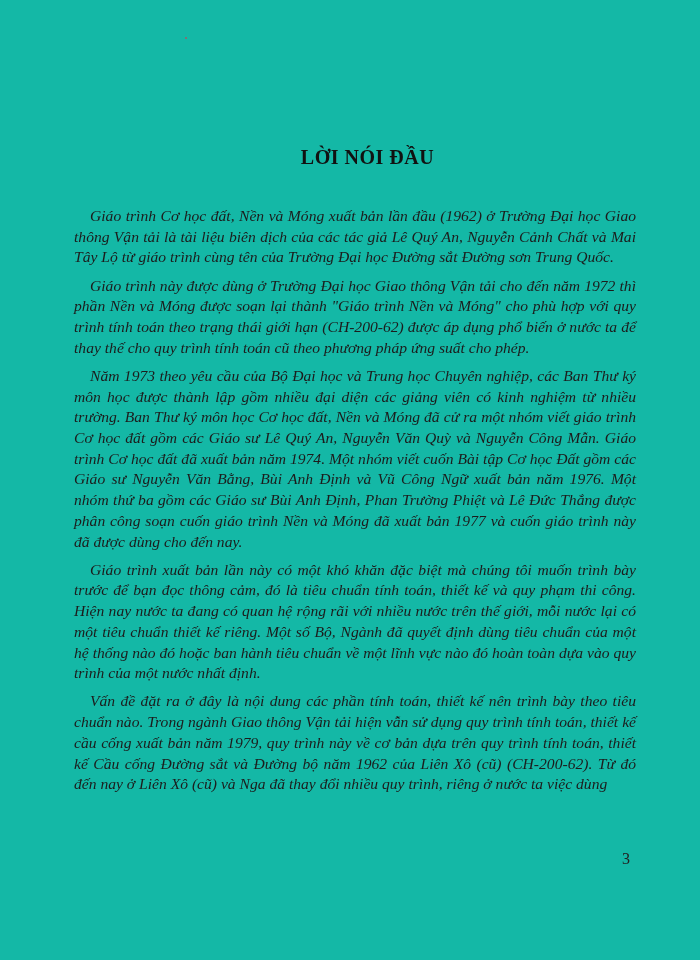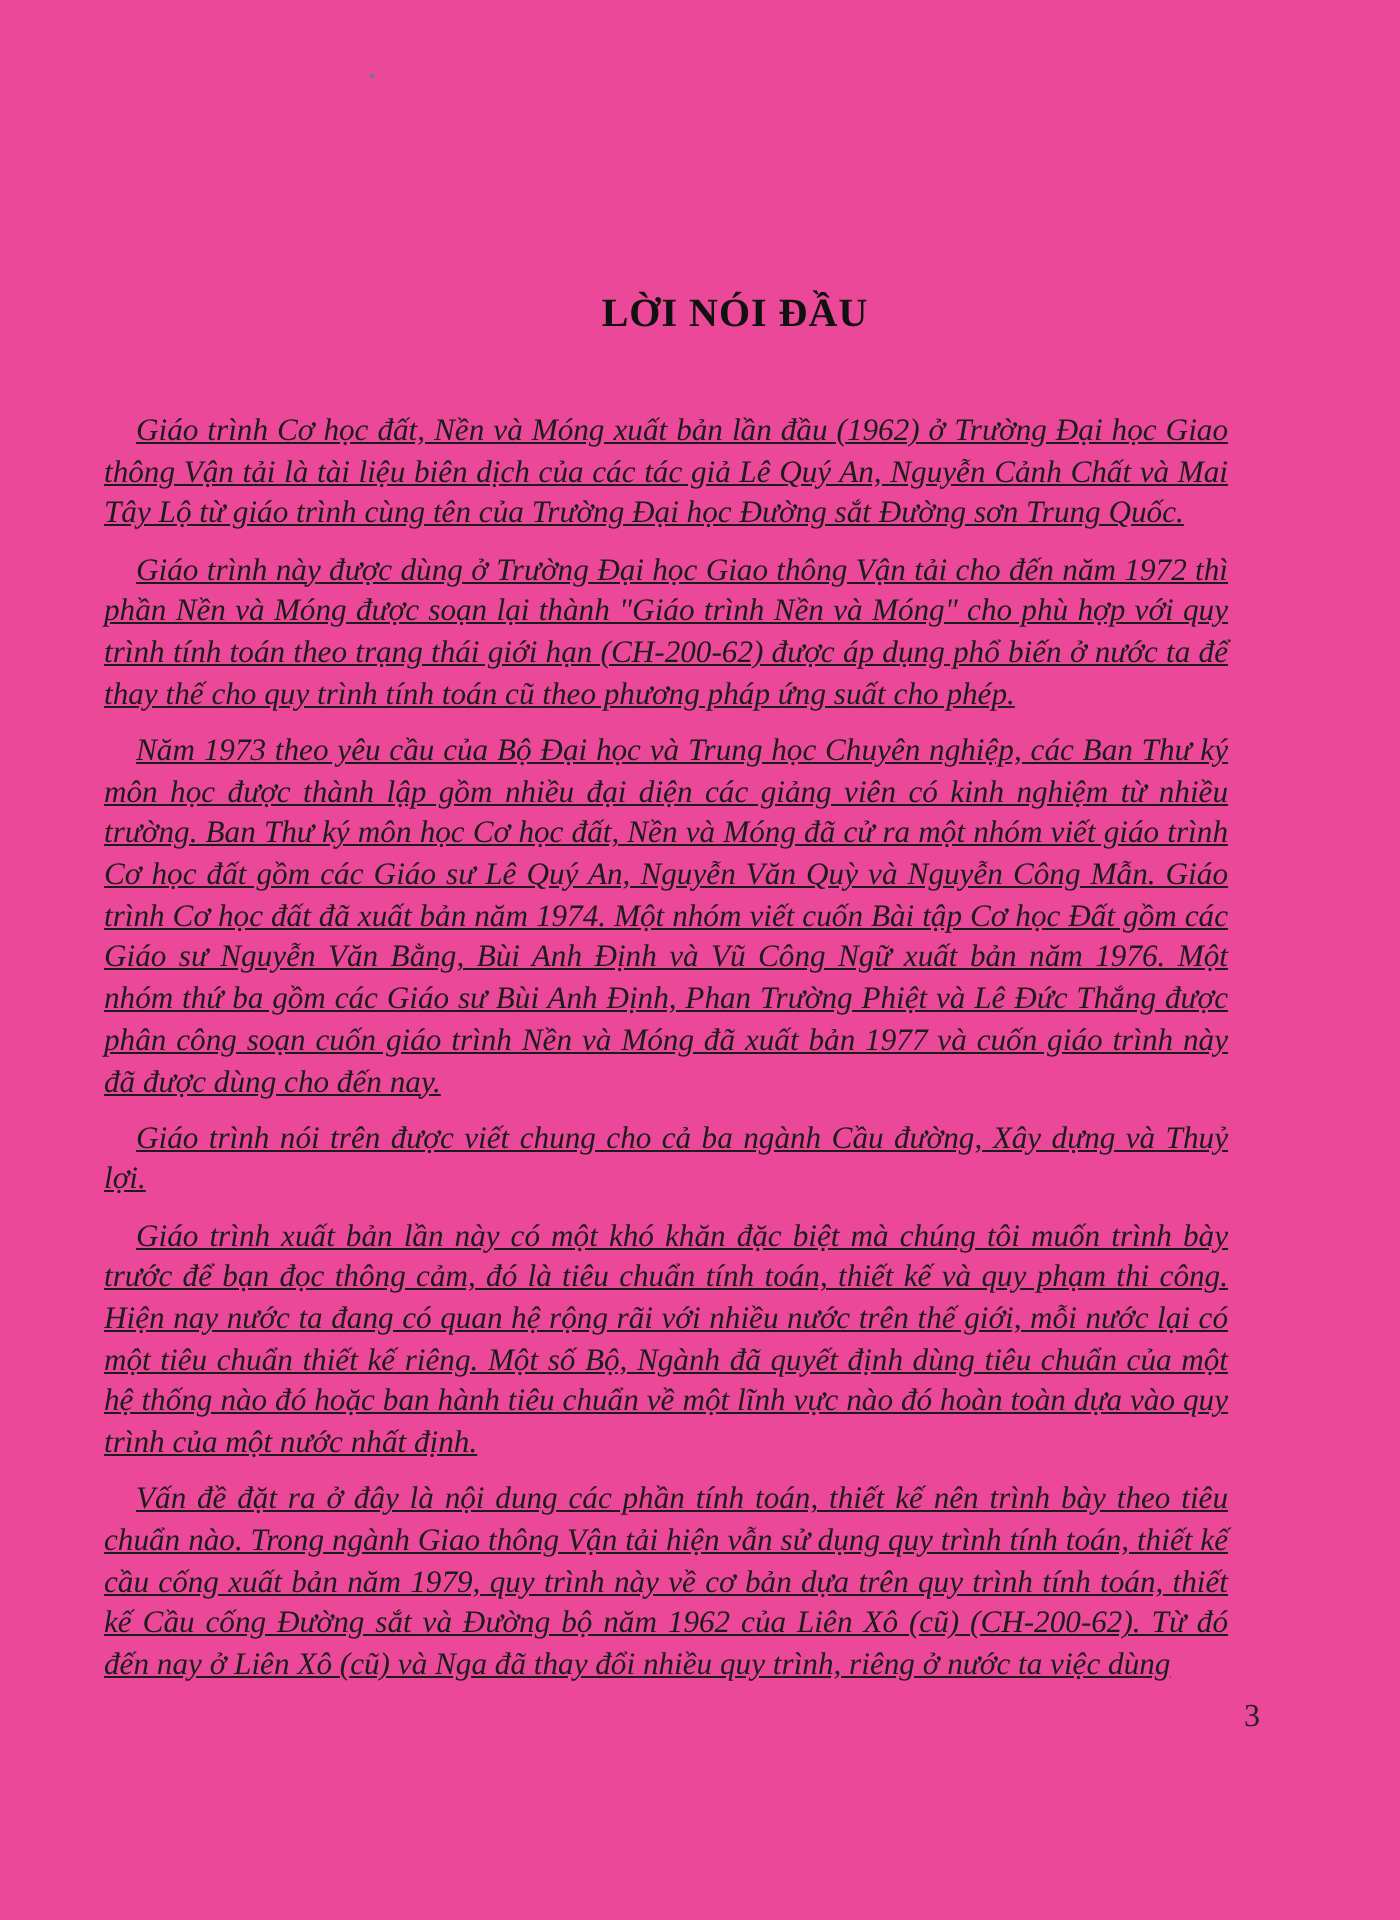--- a/index.html
+++ b/index.html
@@ -1,45 +1,44 @@
 <!DOCTYPE html>
 <html><head>
   <meta charset="utf-8">
   <style>
     html, body { margin: 0; padding: 0; background: #ffffff; }
     body { width: 700px; height: 960px; position: relative; overflow: hidden; color: #1a1a1a; }
-    .page { position: absolute; left: 0; top: 0; width: 700px; height: 960px; background: #ec4899; }
+    .page { position: absolute; left: 0; top: 0; width: 700px; height: 960px; background: #14b8a6; }
     .speck { position: absolute; left: 185px; top: 37px; width: 2px; height: 2px; background: #777; }
     .title {
       position: absolute; top: 146px; left: 57px; width: 621px; text-align: center;
       font-family: "Liberation Serif", serif; font-weight: bold; font-size: 20px; letter-spacing: 0.5px;
       color: #111;
     }
     .body {
-      position: absolute; top: 206px; left: 52px; width: 562px;
+      position: absolute; top: 206px; left: 74px; width: 562px;
       font-family: "Liberation Serif", serif; font-style: italic; font-size: 15.6px;
-      line-height: 20.7px; text-align: justify; color: #1c1c1c; text-decoration: underline;
+      line-height: 20.7px; text-align: justify; color: #1c1c1c;
     }
     .body p { margin: 0 0 7.5px 0; text-indent: 16px; }
     .page-number {
       position: absolute; top: 850px; left: 622px;
       font-family: "Liberation Serif", serif; font-size: 16px; color: #222;
     }
   </style>
 </head>
 <body>
 
 <div class="page">
   <div class="speck"></div>
 
   <div class="title">LỜI NÓI ĐẦU</div>
 
   <div class="body">
     <p>Giáo trình Cơ học đất, Nền và Móng xuất bản lần đầu (1962) ở Trường Đại học Giao thông Vận tải là tài liệu biên dịch của các tác giả Lê Quý An, Nguyễn Cảnh Chất và Mai Tây Lộ từ giáo trình cùng tên của Trường Đại học Đường sắt Đường sơn Trung Quốc.</p>
     <p>Giáo trình này được dùng ở Trường Đại học Giao thông Vận tải cho đến năm 1972 thì phần Nền và Móng được soạn lại thành "Giáo trình Nền và Móng" cho phù hợp với quy trình tính toán theo trạng thái giới hạn (CH-200-62) được áp dụng phổ biến ở nước ta để thay thế cho quy trình tính toán cũ theo phương pháp ứng suất cho phép.</p>
     <p>Năm 1973 theo yêu cầu của Bộ Đại học và Trung học Chuyên nghiệp, các Ban Thư ký môn học được thành lập gồm nhiều đại diện các giảng viên có kinh nghiệm từ nhiều trường. Ban Thư ký môn học Cơ học đất, Nền và Móng đã cử ra một nhóm viết giáo trình Cơ học đất gồm các Giáo sư Lê Quý An, Nguyễn Văn Quỳ và Nguyễn Công Mẫn. Giáo trình Cơ học đất đã xuất bản năm 1974. Một nhóm viết cuốn Bài tập Cơ học Đất gồm các Giáo sư Nguyễn Văn Bằng, Bùi Anh Định và Vũ Công Ngữ xuất bản năm 1976. Một nhóm thứ ba gồm các Giáo sư Bùi Anh Định, Phan Trường Phiệt và Lê Đức Thắng được phân công soạn cuốn giáo trình Nền và Móng đã xuất bản 1977 và cuốn giáo trình này đã được dùng cho đến nay.</p>
-    <p>Giáo trình nói trên được viết chung cho cả ba ngành Cầu đường, Xây dựng và Thuỷ lợi.</p>
     <p>Giáo trình xuất bản lần này có một khó khăn đặc biệt mà chúng tôi muốn trình bày trước để bạn đọc thông cảm, đó là tiêu chuẩn tính toán, thiết kế và quy phạm thi công. Hiện nay nước ta đang có quan hệ rộng rãi với nhiều nước trên thế giới, mỗi nước lại có một tiêu chuẩn thiết kế riêng. Một số Bộ, Ngành đã quyết định dùng tiêu chuẩn của một hệ thống nào đó hoặc ban hành tiêu chuẩn về một lĩnh vực nào đó hoàn toàn dựa vào quy trình của một nước nhất định.</p>
     <p>Vấn đề đặt ra ở đây là nội dung các phần tính toán, thiết kế nên trình bày theo tiêu chuẩn nào. Trong ngành Giao thông Vận tải hiện vẫn sử dụng quy trình tính toán, thiết kế cầu cống xuất bản năm 1979, quy trình này về cơ bản dựa trên quy trình tính toán, thiết kế Cầu cống Đường sắt và Đường bộ năm 1962 của Liên Xô (cũ) (CH-200-62). Từ đó đến nay ở Liên Xô (cũ) và Nga đã thay đổi nhiều quy trình, riêng ở nước ta việc dùng</p>
   </div>
 
   <div class="page-number">3</div>
 </div>
 
 </body></html>

